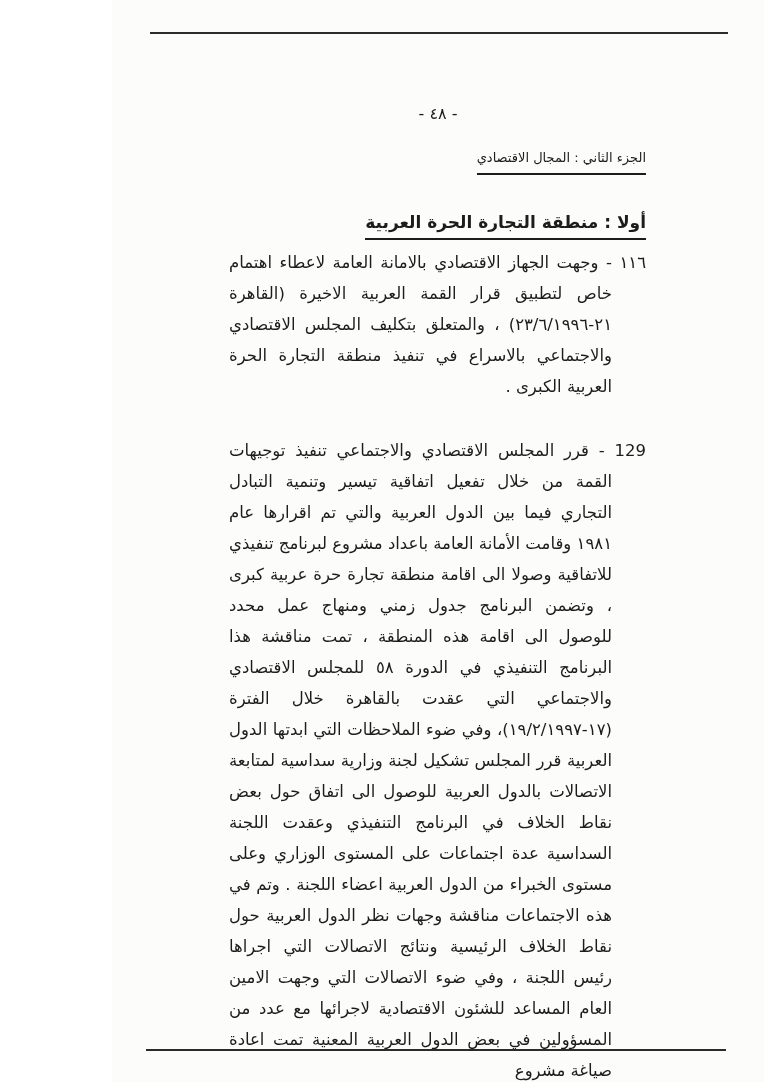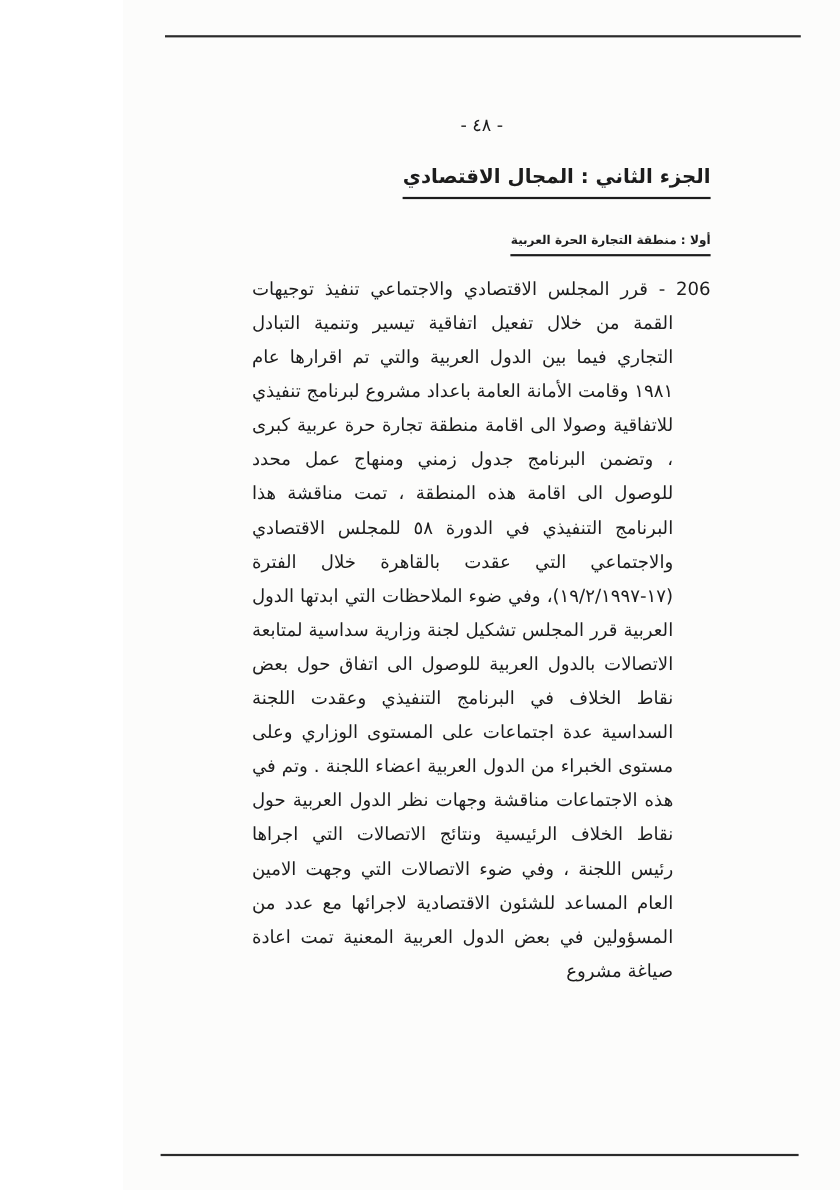--- a/index.html
+++ b/index.html
@@ -37,32 +37,32 @@
     text-align: center;
     font-size: 16px;
     letter-spacing: 2px;
     direction: rtl;
   }
 
   .heading {
     position: absolute;
     top: 150px;
     right: 118px;
-    font-size: 18px;
-    font-weight: bold;
+    font-size: 13px;
+    font-weight: normal;
     border-bottom: 2px solid #1c1c1c;
     padding-bottom: 7px;
     line-height: 1.2;
   }
 
   .subheading {
     position: absolute;
     top: 212px;
     right: 118px;
-    font-size: 11px;
+    font-size: 17px;
     font-weight: bold;
     border-bottom: 2px solid #1c1c1c;
     padding-bottom: 6px;
     line-height: 1.2;
   }
 
   .body-text {
     position: absolute;
     top: 247px;
     right: 118px;
@@ -90,23 +90,27 @@
   <div class="scan-line top"></div>
 
   <div class="page-number">- ٤٨ -</div>
 
   <h1 class="heading">الجزء الثاني : المجال الاقتصادي</h1>
 
   <h2 class="subheading">أولا : منطقة التجارة الحرة العربية</h2>
 
   <div class="body-text">
 
+    <p class="para">
+      <span class="para-num">١١٦ -</span>
+      <span class="para-text">وجهت الجهاز الاقتصادي بالامانة العامة لاعطاء اهتمام خاص لتطبيق قرار القمة العربية الاخيرة (القاهرة ٢١-٢٣/٦/١٩٩٦) ، والمتعلق بتكليف المجلس الاقتصادي والاجتماعي بالاسراع في تنفيذ منطقة التجارة الحرة العربية الكبرى .</span>
+    </p>
 
     <p class="para">
-      <span class="para-num">206 -</span>
+      <span class="para-num">129 -</span>
       <span class="para-text">قرر المجلس الاقتصادي والاجتماعي تنفيذ توجيهات القمة من خلال تفعيل اتفاقية تيسير وتنمية التبادل التجاري فيما بين الدول العربية والتي تم اقرارها عام ١٩٨١ وقامت الأمانة العامة باعداد مشروع لبرنامج تنفيذي للاتفاقية وصولا الى اقامة منطقة تجارة حرة عربية كبرى ، وتضمن البرنامج جدول زمني ومنهاج عمل محدد للوصول الى اقامة هذه المنطقة ، تمت مناقشة هذا البرنامج التنفيذي في الدورة ٥٨ للمجلس الاقتصادي والاجتماعي التي عقدت بالقاهرة خلال الفترة (١٧-١٩/٢/١٩٩٧)، وفي ضوء الملاحظات التي ابدتها الدول العربية قرر المجلس تشكيل لجنة وزارية سداسية لمتابعة الاتصالات بالدول العربية للوصول الى اتفاق حول بعض نقاط الخلاف في البرنامج التنفيذي وعقدت اللجنة السداسية عدة اجتماعات على المستوى الوزاري وعلى مستوى الخبراء من الدول العربية اعضاء اللجنة . وتم في هذه الاجتماعات مناقشة وجهات نظر الدول العربية حول نقاط الخلاف الرئيسية ونتائج الاتصالات التي اجراها رئيس اللجنة ، وفي ضوء الاتصالات التي وجهت الامين العام المساعد للشئون الاقتصادية لاجرائها مع عدد من المسؤولين في بعض الدول العربية المعنية تمت اعادة صياغة مشروع</span>
     </p>
 
   </div>
 
   <div class="scan-line bottom"></div>
 
 </div>
 
 </body></html>

